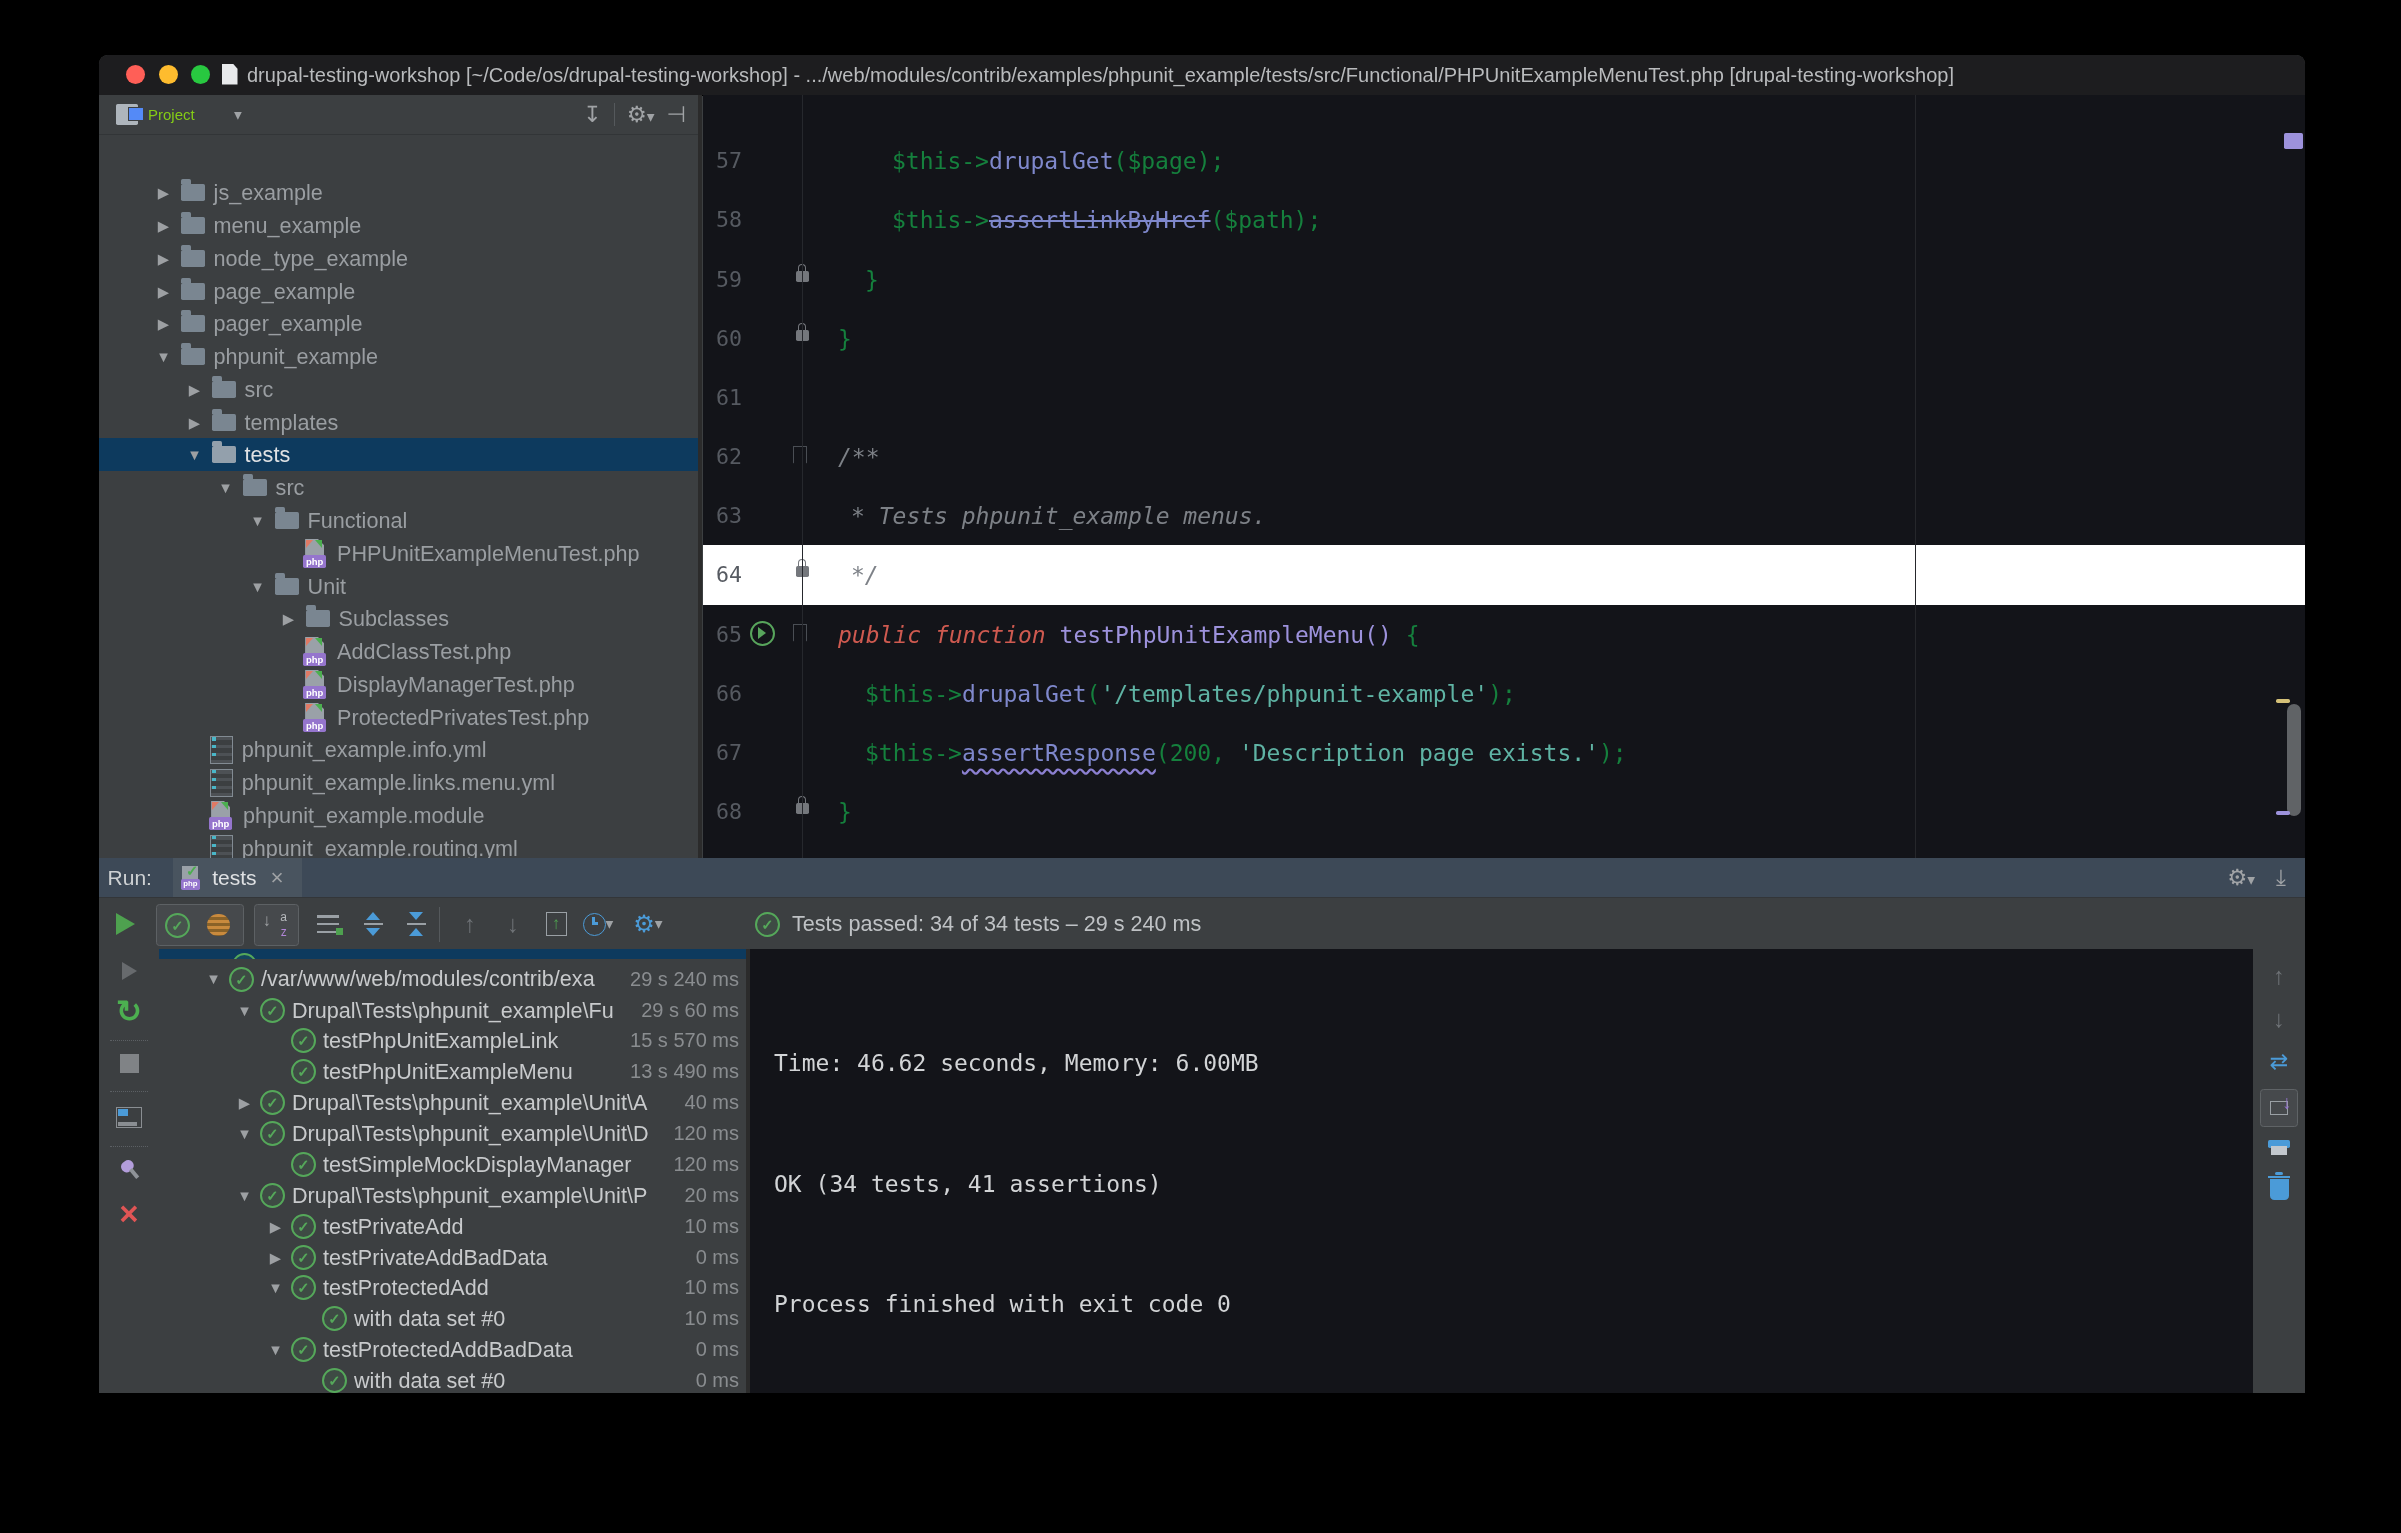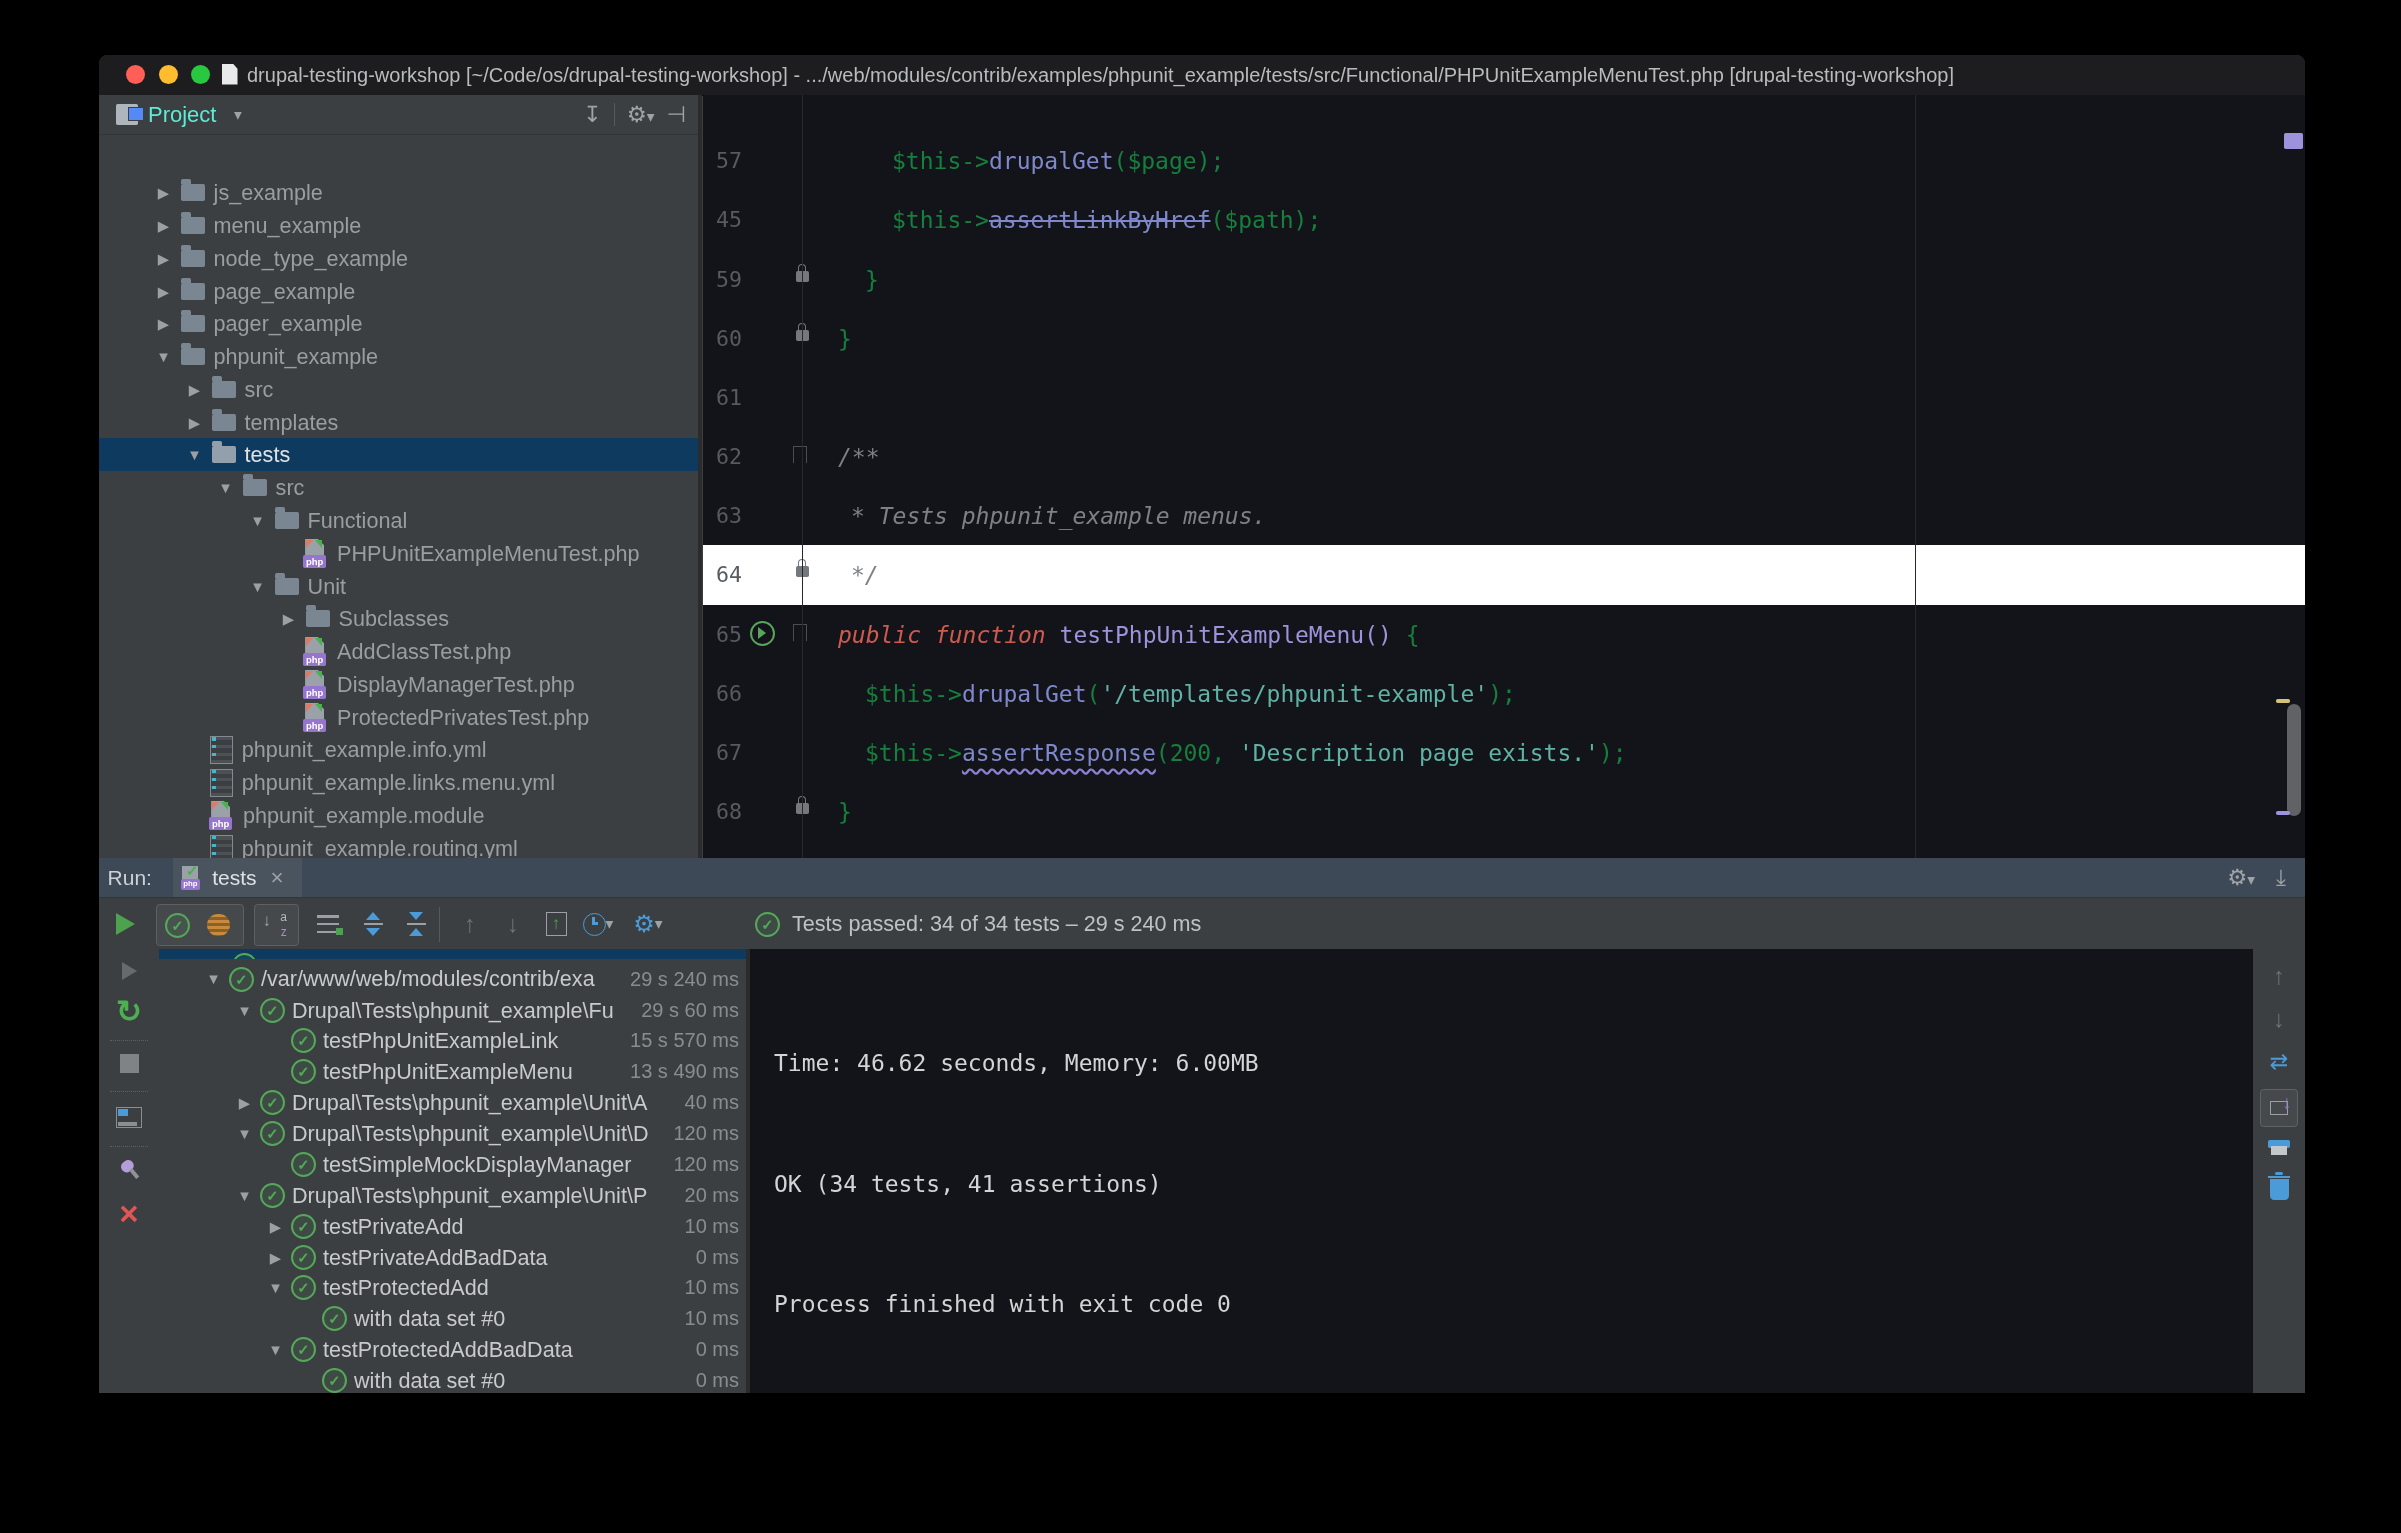--- a/index.html
+++ b/index.html
@@ -11,21 +11,21 @@
   .titlebar{position:absolute;left:0;top:0;width:100%;height:40px;background:#1d1d1f;
             border-bottom:0.9px solid #000;display:flex;align-items:center;}
   .tl{width:19px;height:19px;border-radius:50%;position:absolute;top:10.4px;}
   .tl.red{background:#ff5f57;left:27px}.tl.yellow{background:#febc2e;left:60px}.tl.green{background:#28c840;left:92px}
   .doc-ic{position:absolute;left:123px;top:8.6px;width:15.5px;height:21px;background:#e8eaec;
           clip-path:polygon(0 0,70% 0,100% 25%,100% 100%,0 100%);}
   .title-text{position:absolute;left:148px;top:0;line-height:40px;font-size:20px;color:#b9bbbd;white-space:nowrap;}
   
   .proj{position:absolute;left:0;top:40px;width:599px;height:763px;background:#3c3f41;overflow:hidden;}
   .proj-head{position:absolute;left:0;top:0;width:100%;height:39px;border-bottom:0.9px solid #323537;}
-  .proj-title{position:absolute;left:49px;top:0;line-height:39px;font-size:22px;color:#5eead4;}
+  .proj-title{position:absolute;left:49px;top:0;line-height:39px;font-size:15px;color:#84cc16;}
   .proj-ic{position:absolute;left:17px;top:8.6px;width:22.4px;height:21px;background:#aeb5bc;border-radius:1.7px;}
   .proj-ic::after{content:"";position:absolute;right:-5.2px;top:3.5px;width:14px;height:12px;background:#548af7;border:1.7px solid #3c3f41;}
   .caret{color:#9fa2a5;font-size:15.5px;}
   .proj-caret{position:absolute;left:135px;top:11.2px;}
   .ph-icons{position:absolute;right:12px;top:0;height:39px;display:flex;align-items:center;gap:12px;color:#a0a3a6;}
   .glyph{font-size:22.4px;color:#a0a3a6;}
   .vsep{width:0.9px;height:22.4px;background:#55595c;}
   .tree-row{position:absolute;height:33px;display:flex;align-items:center;white-space:nowrap;width:100%;}
   .tree-row.sel{background:#0d3a5e;}
   .arrow{font-size:14.7px;color:#9da0a3;width:21px;display:inline-block;text-align:center;}
@@ -303,21 +303,21 @@
     </div>
     <div class="panel-vsep"></div>
 
     <div class="editor">
       <div id="elines">
           <div class="eline" style="top: 36px;">
             <span class="lnum">57</span>
             <span class="code" style="left: 189px;"><span class="tk-pl">$this-&gt;</span><span class="tk-mth">drupalGet</span><span class="tk-pl">($page);</span></span>
           </div>
           <div class="eline" style="top: 95px;">
-            <span class="lnum">45</span>
+            <span class="lnum">58</span>
             <span class="code" style="left: 189px;"><span class="tk-pl">$this-&gt;</span><span class="tk-dep">assertLinkByHref</span><span class="tk-pl">($path);</span></span>
           </div>
           <div class="eline" style="top: 155px;">
             <span class="lnum">59</span>
             <span class="i-lock" style="left: 93px;"></span>
             <span class="code" style="left: 162px;"><span class="tk-pl">}</span></span>
           </div>
           <div class="eline" style="top: 214px;">
             <span class="lnum">60</span>
             <span class="i-lock" style="left: 93px;"></span>

